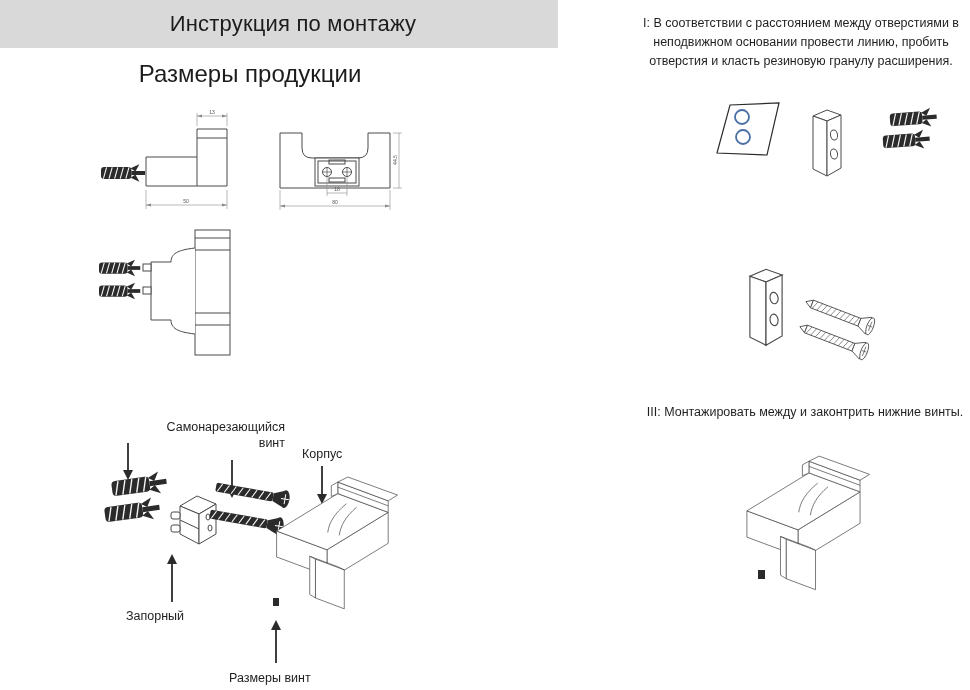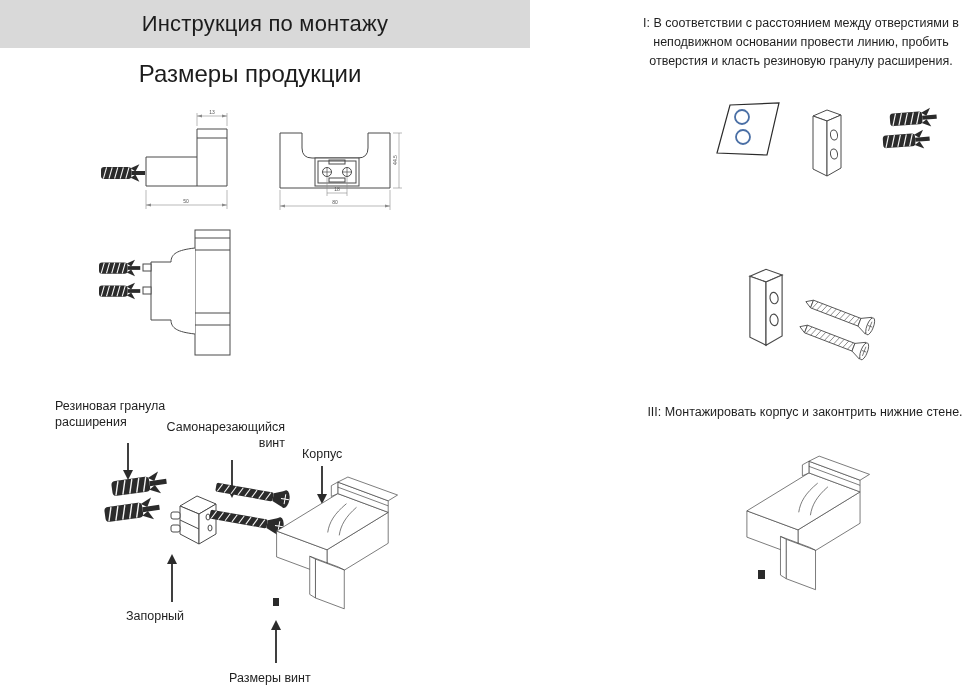--- a/index.html
+++ b/index.html
@@ -1,20 +1,20 @@
 <!DOCTYPE html>
 <html><head>
 <meta charset="utf-8">
 <style>
   html,body{margin:0;padding:0;background:#ffffff;}
   .page{position:relative;width:970px;height:690px;background:#ffffff;overflow:hidden;
         font-family:"Liberation Sans","DejaVu Sans",sans-serif;color:#222;}
   .abs{position:absolute;}
   .header-bar{left:0;top:0;width:530px;height:48px;background:#d9d9d9;
-              display:flex;align-items:center;justify-content:center;}
+              display:flex;align-items:center;justify-content:center;padding-left:28px;}
   .page-title{font-size:22px;font-weight:500;color:#1c1c1c;letter-spacing:.2px;}
   .subtitle{left:90px;top:60px;width:320px;text-align:center;font-size:24px;
             font-weight:500;color:#1c1c1c;}
   .step-text{font-size:12.5px;line-height:1.5;color:#1f1f1f;text-align:center;}
   .part-label{font-size:12.5px;line-height:1.3;color:#1f1f1f;}
   svg{display:block;}
   .ln{stroke:#4a4a4a;stroke-width:1;fill:none;}
   .face{stroke:#4a4a4a;stroke-width:1;fill:#ffffff;}
   .dim{stroke:#8a8a8a;stroke-width:.6;fill:none;}
   .dimtxt{font-family:"Liberation Sans",sans-serif;font-size:5px;fill:#555;}
@@ -181,21 +181,20 @@
     </g>
     <g transform="translate(170,82) rotate(10)">
       <use href="#screw-dark-glyph"></use>
     </g>
     <g transform="translate(215,40) scale(0.72)">
       <use href="#hook-body-shape"></use>
     </g>
     <rect x="233" y="166" width="6" height="8" class="dark"></rect>
   </svg>
 
-  <div class="abs part-label" style="left:55px;top:398px;width:135px">Резиновая гранула расширения</div>
   <div class="abs part-label" style="left:155px;top:419px;width:130px;text-align:right">Самонарезающийся винт</div>
   <div class="abs part-label" style="left:302px;top:446px">Корпус</div>
   <div class="abs part-label" style="left:126px;top:608px">Запорный</div>
   <div class="abs part-label" style="left:229px;top:670px">Размеры винт</div>
 
   <div class="abs step-text" style="left:632px;top:14px;width:338px">I: В соответствии с расстоянием между отверстиями в неподвижном основании провести линию, пробить отверстия и класть резиновую гранулу расширения.</div>
   <svg class="abs" style="left:695px;top:90px" width="265" height="110">
     <path class="ln" style="stroke:#2b2b2b;stroke-width:1.2" d="M35,15 L84,13 L72,65 L22,63 Z"></path>
     <circle cx="47" cy="27" r="7" fill="none" stroke="#4a6fa5" stroke-width="1.8"></circle>
     <circle cx="48" cy="47" r="7" fill="none" stroke="#4a6fa5" stroke-width="1.8"></circle>
@@ -215,21 +214,21 @@
       <use href="#plate-glyph"></use>
     </g>
     <g transform="translate(97,49) rotate(21) scale(0.82)">
       <use href="#screw-outline-glyph"></use>
     </g>
     <g transform="translate(91,74) rotate(21) scale(0.82)">
       <use href="#screw-outline-glyph"></use>
     </g>
   </svg>
 
-  <div class="abs step-text" style="left:640px;top:403px;width:330px">III: Монтажировать корпус и законтрить нижние стене.</div>
+  <div class="abs step-text" style="left:640px;top:403px;width:330px">III: Монтажировать между и законтрить нижние винты.</div>
   <svg class="abs" style="left:715px;top:435px" width="255" height="210">
     <g transform="translate(10,16) scale(0.73)">
       <use href="#hook-body-shape"></use>
     </g>
     <rect x="43" y="135" width="7" height="9" class="dark"></rect>
   </svg>
 
 </div>
 
 </body></html>

